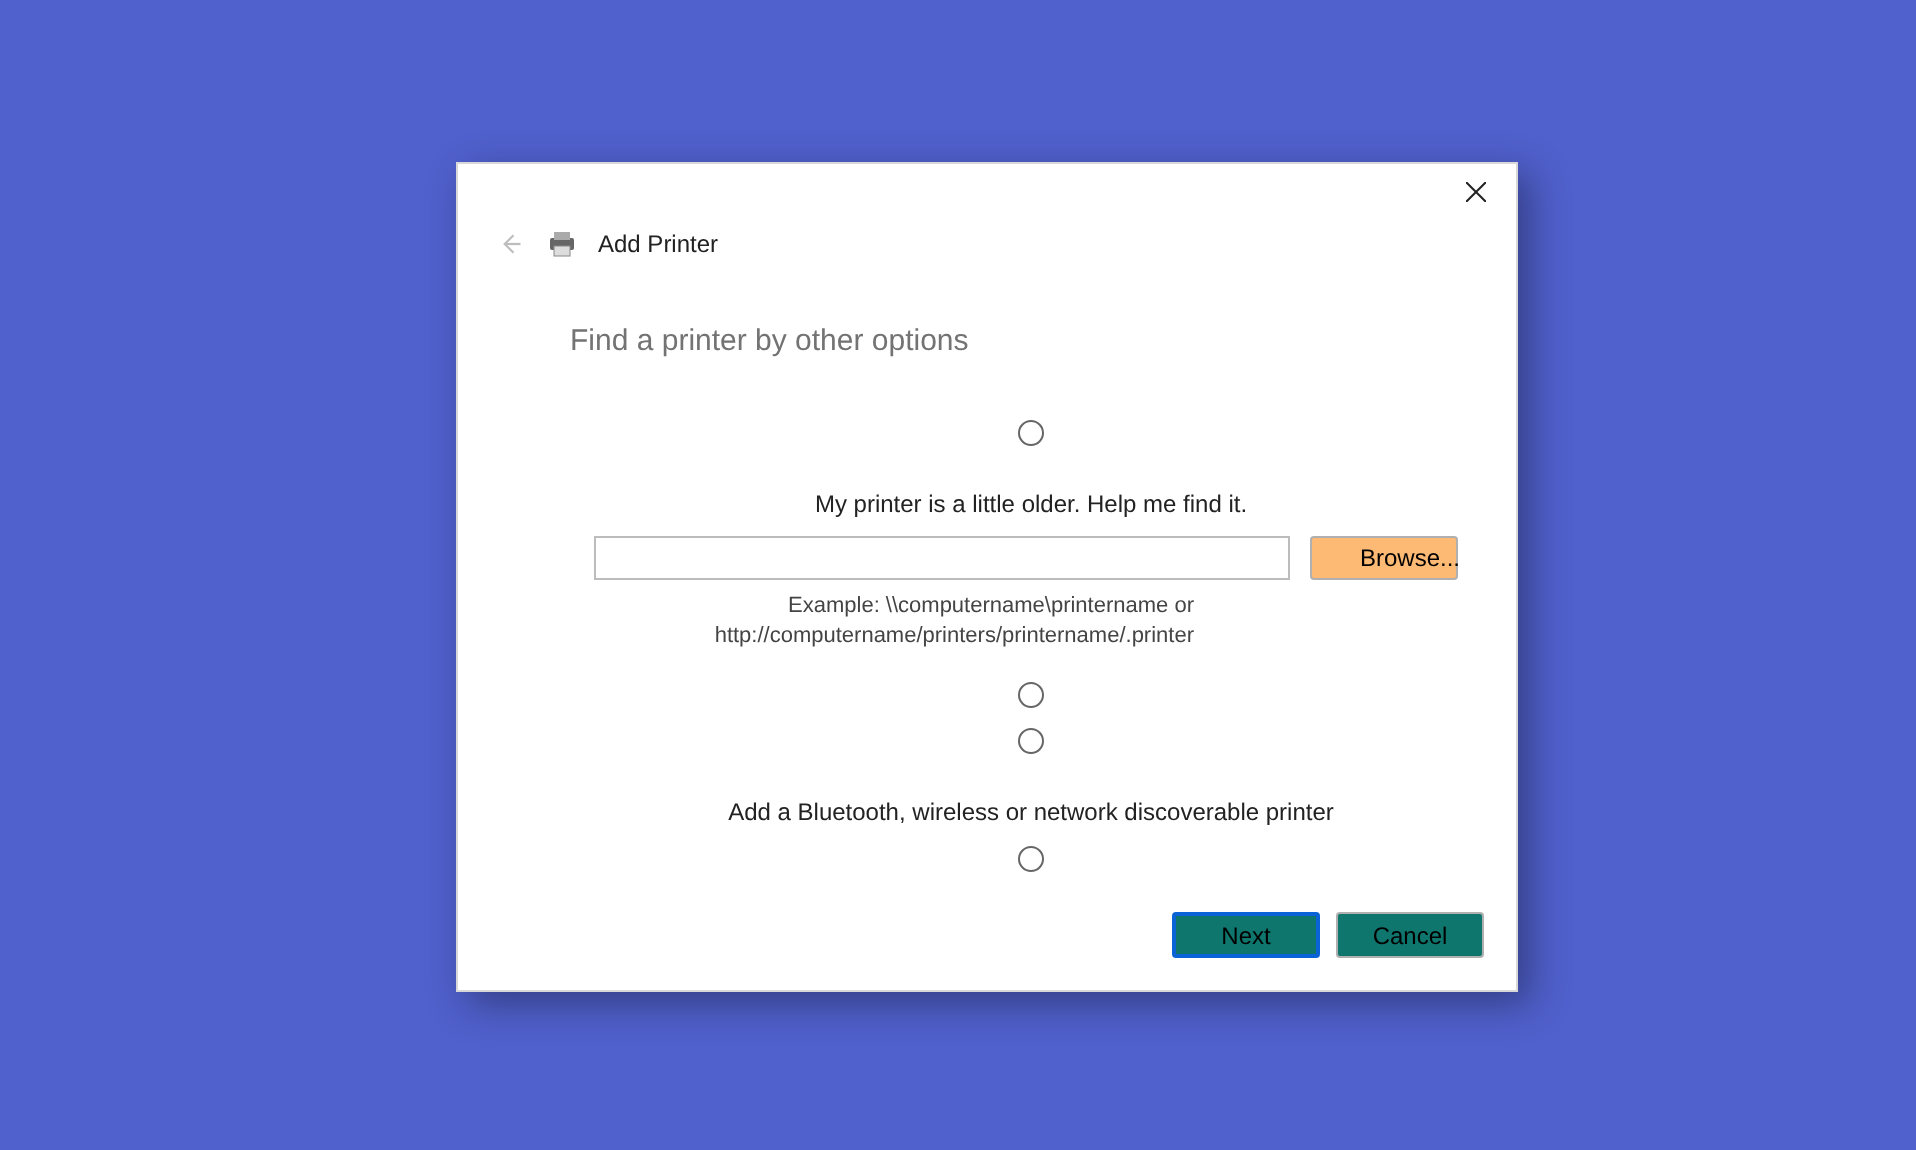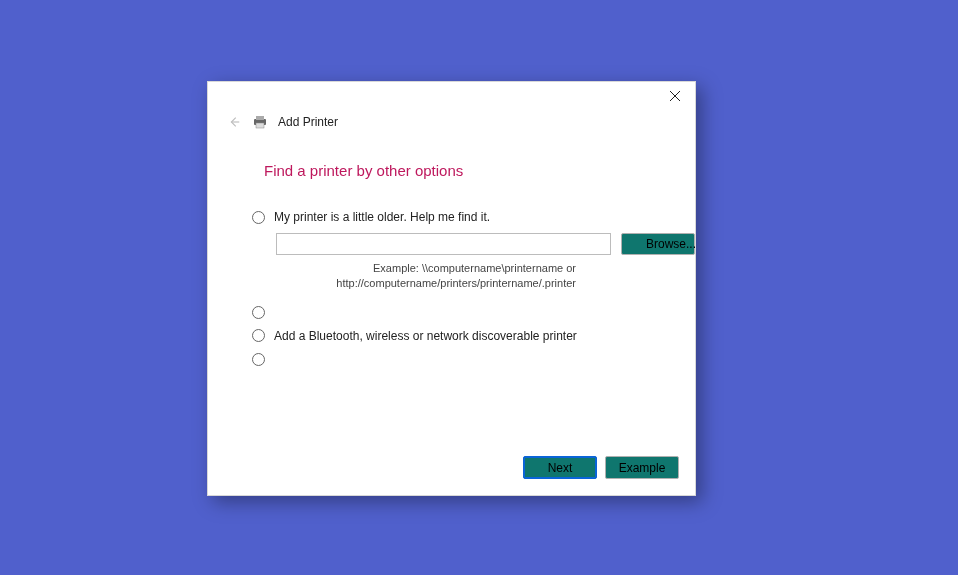--- a/index.html
+++ b/index.html
@@ -11,23 +11,23 @@
       width: 958px;
       height: 575px;
       background: #5060cc;
       font-family: "Segoe UI", Tahoma, sans-serif;
       font-size: 12px;
       position: relative;
       overflow: hidden;
     }
     .dialog {
       position: absolute;
-      left: 207px;
+      left: 228px;
       top: 81px;
-      width: 489px;
+      width: 531px;
       height: 415px;
       background: #ffffff;
       border: 1px solid #d8d8d8;
       box-shadow: 6px 6px 18px rgba(0,0,0,0.35);
     }
     .titlebar {
       height: 30px;
       display: flex;
       justify-content: flex-end;
       align-items: flex-start;
@@ -62,34 +62,35 @@
     .printer-icon {
       width: 16px;
       height: 14px;
       display: inline-block;
     }
     .header-title {
       font-size: 12px;
       color: #222;
     }
     .page-title {
-      color: #be185d;
+      color: #737373;
       font-size: 15px;
       font-weight: 400;
       padding: 30px 0 26px 56px;
     }
     .options {
       padding: 0 0 0 44px;
     }
     .option-row {
       display: flex;
       align-items: center;
-      gap: 9px;
+      gap: 22px;
       padding: 5px 0;
       cursor: pointer;
+      flex-direction: column;
     }
     .radio {
       width: 13px;
       height: 13px;
       border: 1px solid #666;
       border-radius: 50%;
       flex-shrink: 0;
       position: relative;
       background: #fff;
     }
@@ -124,21 +125,21 @@
       border: 1px solid #bcbcbc;
       background: #fff;
       padding: 0 4px;
       font-size: 12px;
       font-family: inherit;
     }
     .browse-btn {
       width: 74px;
       height: 22px;
       border: 1px solid #b0b0b0;
-      background: #0f766e;
+      background: #fdba74;
       font-size: 12px;
       font-family: inherit;
       cursor: pointer;
       border-radius: 2px;
       padding-left: 24px;
     }
     .example-text {
       font-size: 11px;
       color: #444;
       padding-top: 6px;
@@ -229,16 +230,16 @@
     </div>
 
     <div class="option-row">
       <span class="radio"></span>
     </div>
 
   </div>
 
   <div class="footer">
     <button class="footer-btn primary">Next</button>
-    <button class="footer-btn secondary">Example</button>
+    <button class="footer-btn secondary">Cancel</button>
   </div>
 
 </div>
 
 </body></html>

